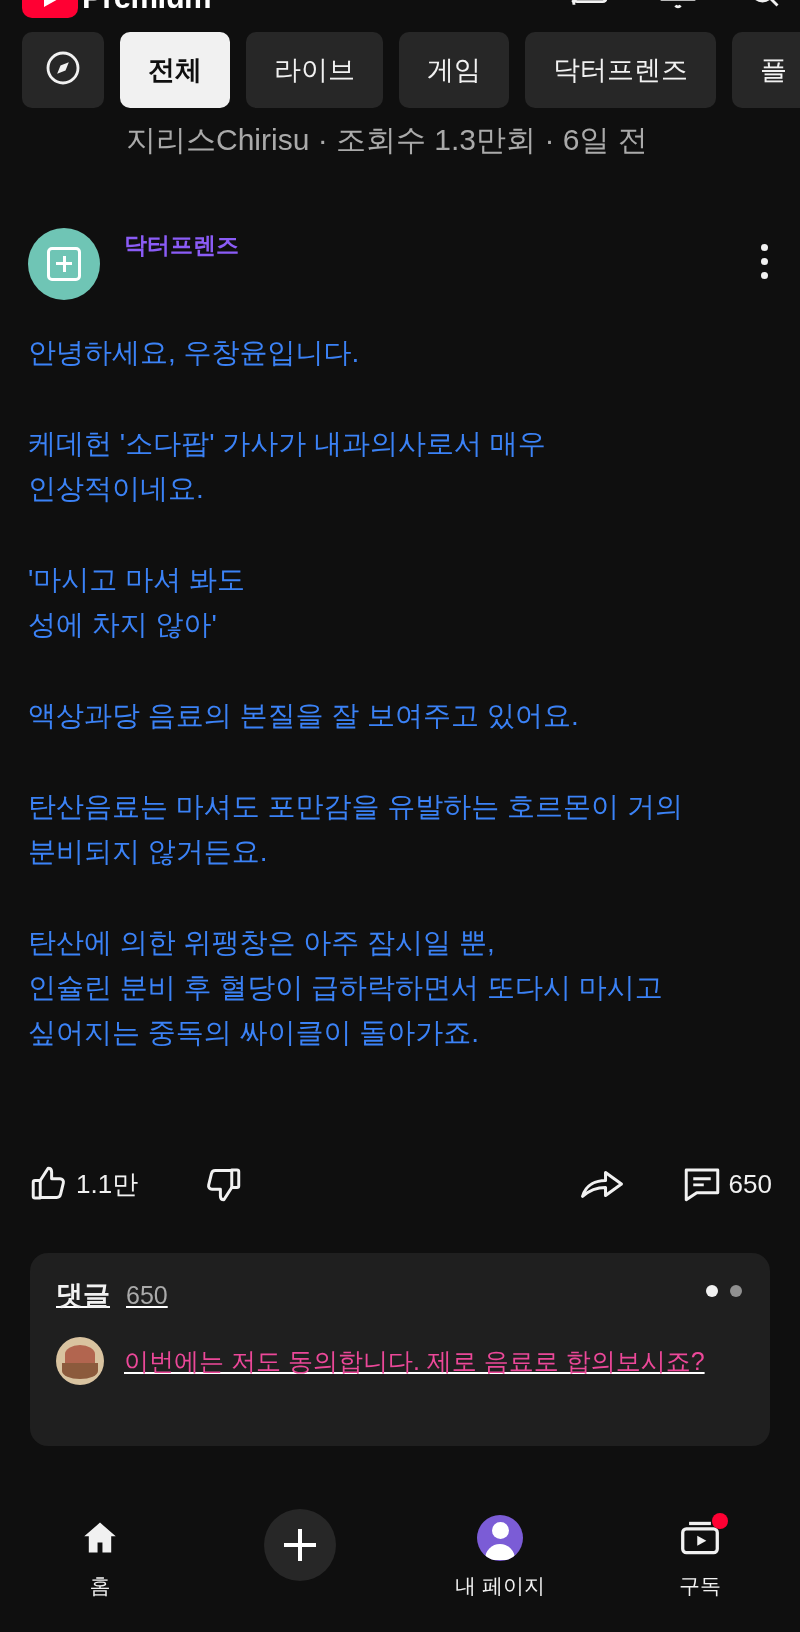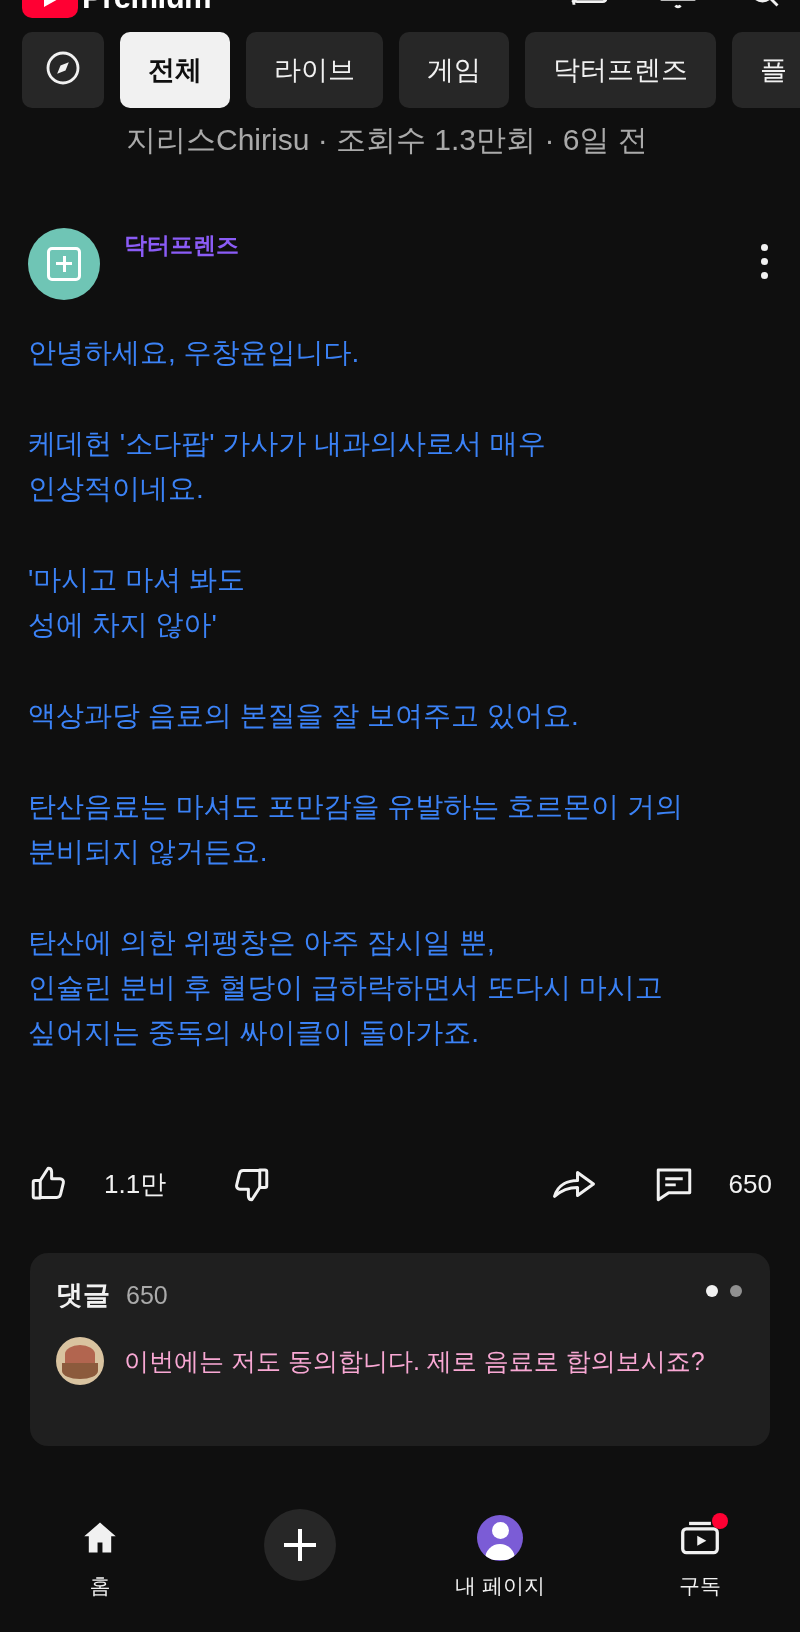--- a/index.html
+++ b/index.html
@@ -202,41 +202,42 @@
     top: 1145px;
     left: 0; right: 0;
     height: 78px;
     padding: 0 28px;
     display: flex;
     align-items: center;
   }
   .act {
     display: flex;
     align-items: center;
-    gap: 34px;
+    gap: 6px;
   }
   .act-label {
     font-size: 26px;
     color: #f1f1f1;
   }
   .act.like { margin-right: 64px; }
   .act.dislike { margin-right: auto; }
   .act.share { margin-right: 56px; }
   .act svg { display: block; }
 
   
   .comments-card {
     position: absolute;
     top: 1253px;
     left: 30px;
     right: 30px;
     height: 193px;
     background: #1f1f1f;
     border-radius: 18px;
     padding: 24px 26px 0 26px;
+    text-decoration: underline;
   }
   .comments-head {
     display: flex;
     align-items: baseline;
     gap: 16px;
     position: relative;
   }
   .comments-title {
     font-size: 27px;
     font-weight: bold;
@@ -285,21 +286,21 @@
   .c-avatar::after {
     content: "";
     position: absolute;
     width: 36px; height: 16px;
     background: #8c5a3c;
     border-radius: 0 0 50% 50%;
     left: 6px; bottom: 6px;
   }
   .comment-text {
     font-size: 25px;
-    color: #f9a8d4;
+    color: #ec4899;
     white-space: nowrap;
     overflow: hidden;
   }
 
   
   .bottom-nav {
     position: absolute;
     left: 0; right: 0; bottom: 0;
     height: 135px;
     background: #0f0f0f;

